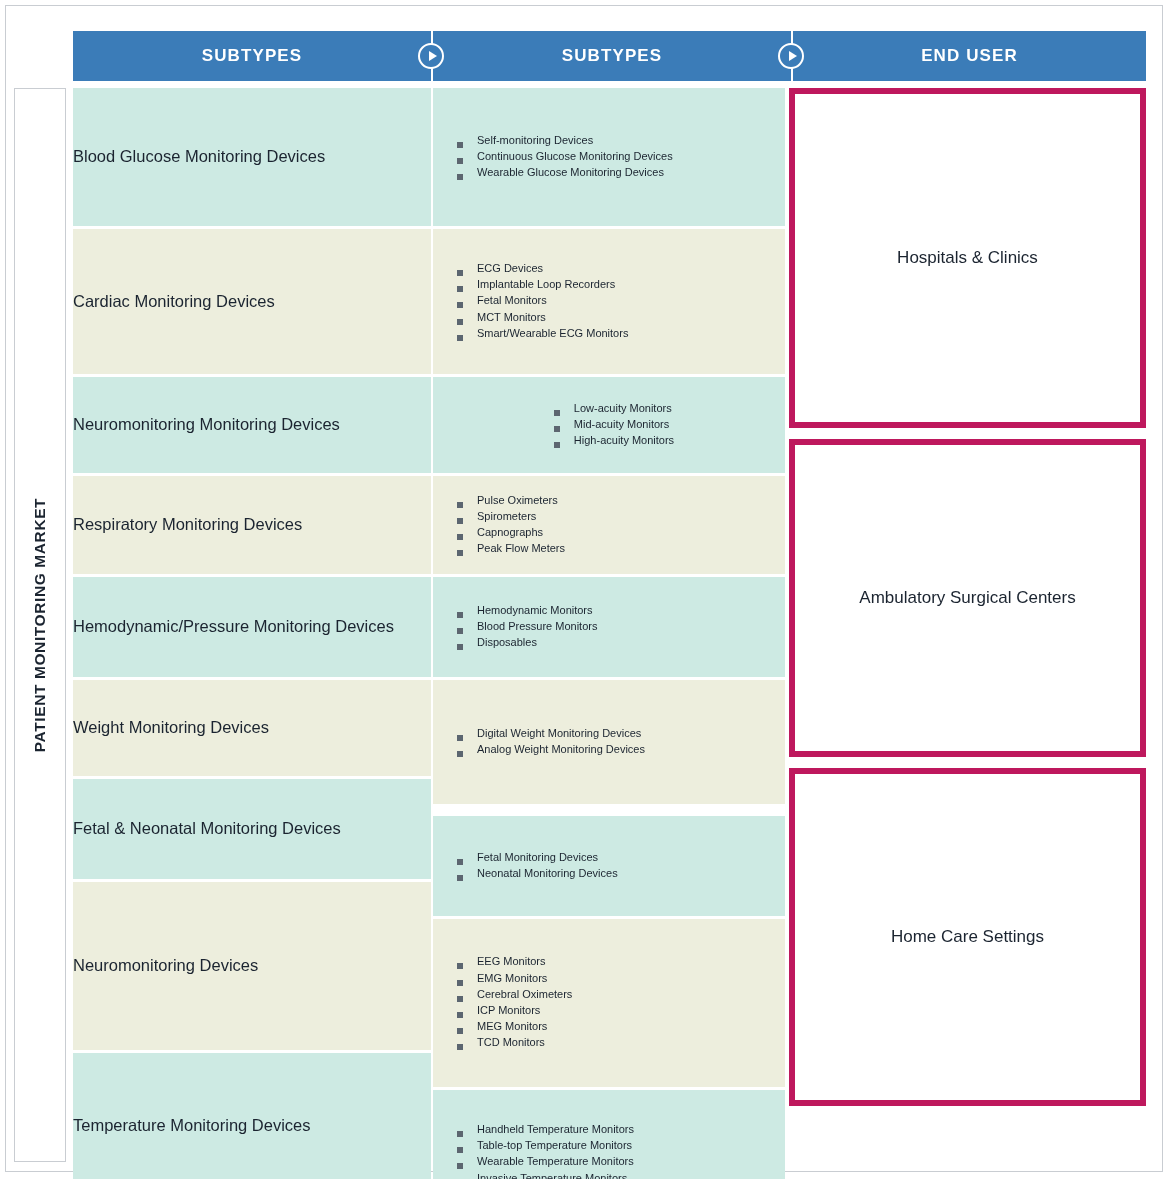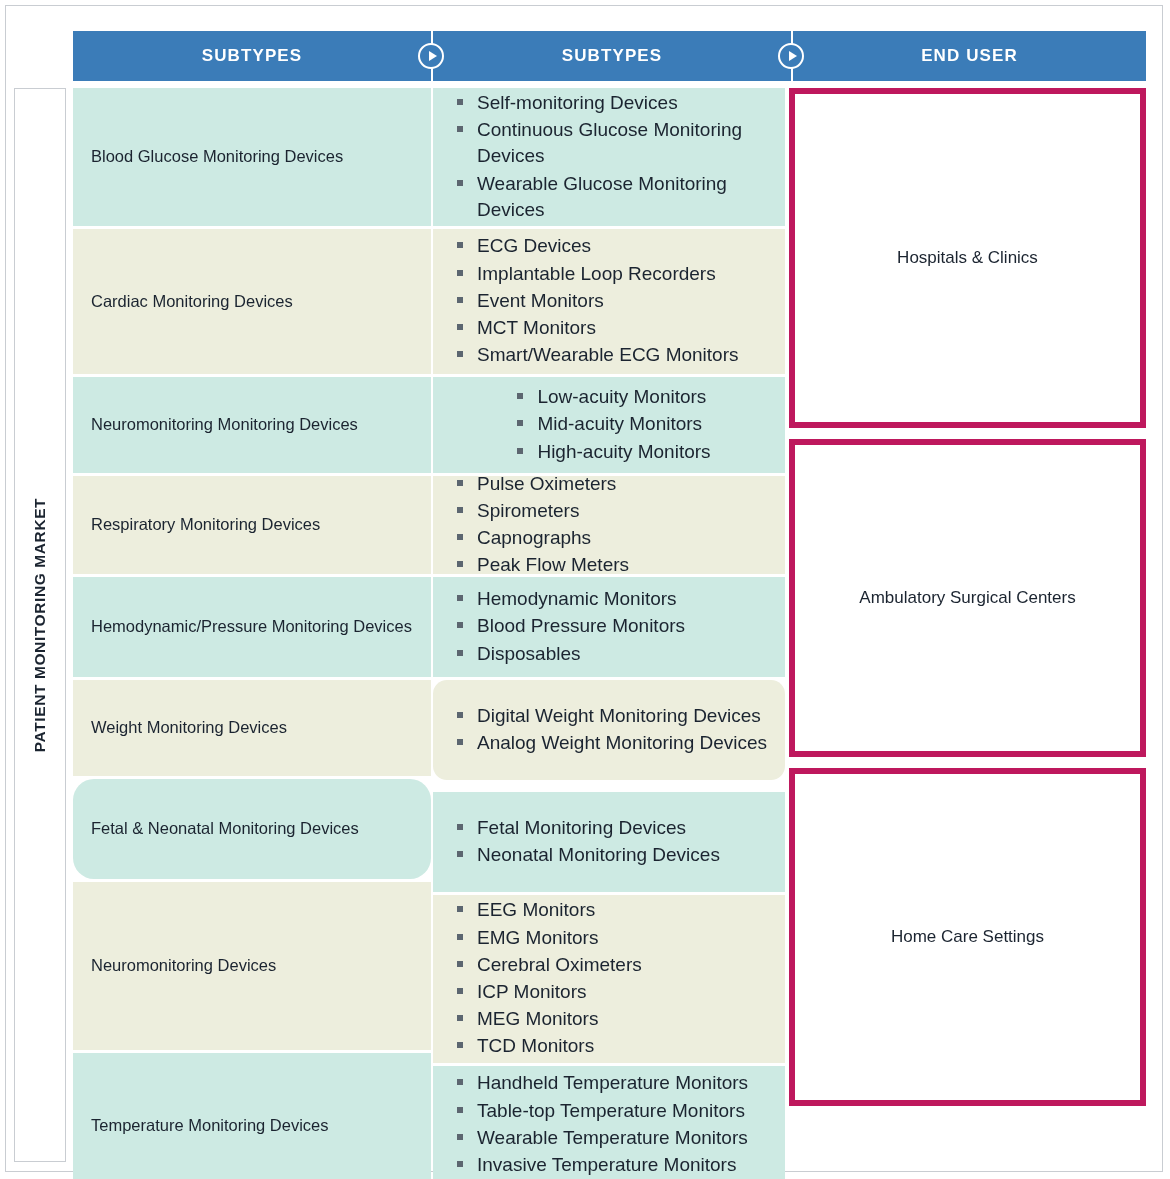--- a/index.html
+++ b/index.html
@@ -118,21 +118,21 @@
   .col-subtypes {
     position: absolute;
     left: 433px;
     top: 88px;
     width: 352px;
   }
 
   .cell {
     box-sizing: border-box;
     margin-bottom: 3px;
-    padding: 10px 18px;
+    padding: 10px 0;
     display: flex;
     flex-direction: column;
     justify-content: center;
     font-size: 16.5px;
     line-height: 1.32;
     color: #1b2430;
   }
   .cell.teal { background: #cdeae3; }
   .cell.cream { background: #edeedd; }
 
@@ -143,21 +143,21 @@
 
   ul.sublist {
     margin: 0;
     padding: 0;
     list-style: none;
   }
   ul.sublist li {
     position: relative;
     padding-left: 22px;
     margin: 0 0 1px 0;
-    font-size: 19px;
+    font-size: 11px;
     line-height: 1.38;
   }
   ul.sublist li:before {
     content: "";
     position: absolute;
     left: 2px;
     top: 9px;
     width: 6px;
     height: 6px;
     background: #5c6670;
@@ -217,21 +217,21 @@
       </div>
       <div class="cell cream" style="height: 98px;">
         <div>Respiratory Monitoring Devices</div>
       </div>
       <div class="cell teal" style="height: 100px;">
         <div>Hemodynamic/Pressure Monitoring Devices</div>
       </div>
       <div class="cell cream" style="height: 96px;">
         <div>Weight Monitoring Devices</div>
       </div>
-      <div class="cell teal" style="height: 100px; border-radius: 21px;">
+      <div class="cell teal" style="height: 100px;">
         <div>Fetal &amp; Neonatal Monitoring Devices</div>
       </div>
       <div class="cell cream" style="height: 168px;">
         <div>Neuromonitoring Devices</div>
       </div>
       <div class="cell teal" style="height: 145px;">
         <div>Temperature Monitoring Devices</div>
       </div>
     </div>
 
@@ -240,21 +240,21 @@
         <ul class="sublist">
           <li>Self-monitoring Devices</li>
           <li>Continuous Glucose Monitoring Devices</li>
           <li>Wearable Glucose Monitoring Devices</li>
         </ul>
       </div>
       <div class="cell cream" style="height: 145px;">
         <ul class="sublist">
           <li>ECG Devices</li>
           <li>Implantable Loop Recorders</li>
-          <li>Event Monitors</li>
+          <li>Fetal Monitors</li>
           <li>MCT Monitors</li>
           <li>Smart/Wearable ECG Monitors</li>
         </ul>
       </div>
       <div class="cell teal" style="height: 96px; align-items: center;">
         <ul class="sublist">
           <li>Low-acuity Monitors</li>
           <li>Mid-acuity Monitors</li>
           <li>High-acuity Monitors</li>
         </ul>
@@ -267,21 +267,21 @@
           <li>Peak Flow Meters</li>
         </ul>
       </div>
       <div class="cell teal" style="height: 100px;">
         <ul class="sublist">
           <li>Hemodynamic Monitors</li>
           <li>Blood Pressure Monitors</li>
           <li>Disposables</li>
         </ul>
       </div>
-      <div class="cell cream" style="height: 100px; border-radius: 14px;">
+      <div class="cell cream" style="height: 124px;">
         <ul class="sublist">
           <li>Digital Weight Monitoring Devices</li>
           <li>Analog Weight Monitoring Devices</li>
         </ul>
       </div>
       <div class="cell teal" style="height: 100px; margin-top: 12px;">
         <ul class="sublist">
           <li>Fetal Monitoring Devices</li>
           <li>Neonatal Monitoring Devices</li>
         </ul>

